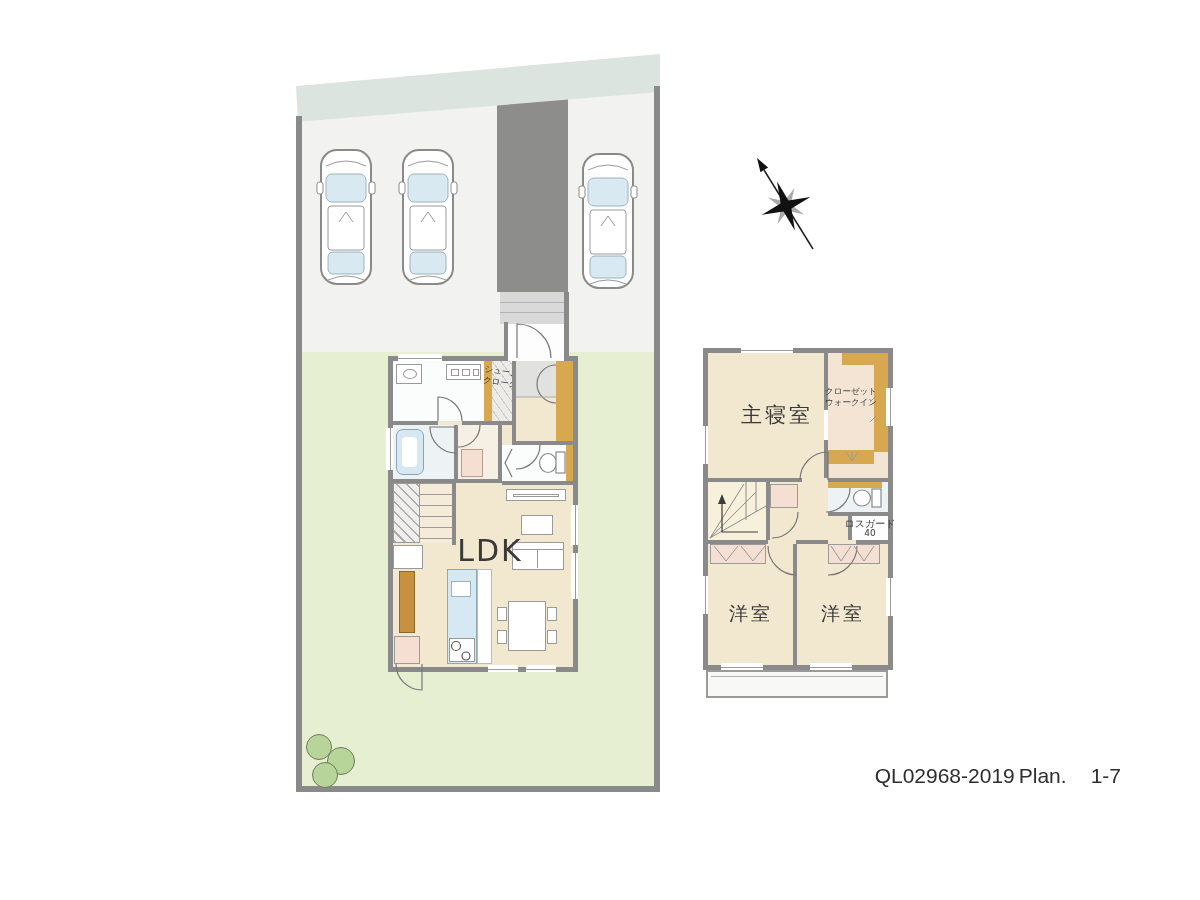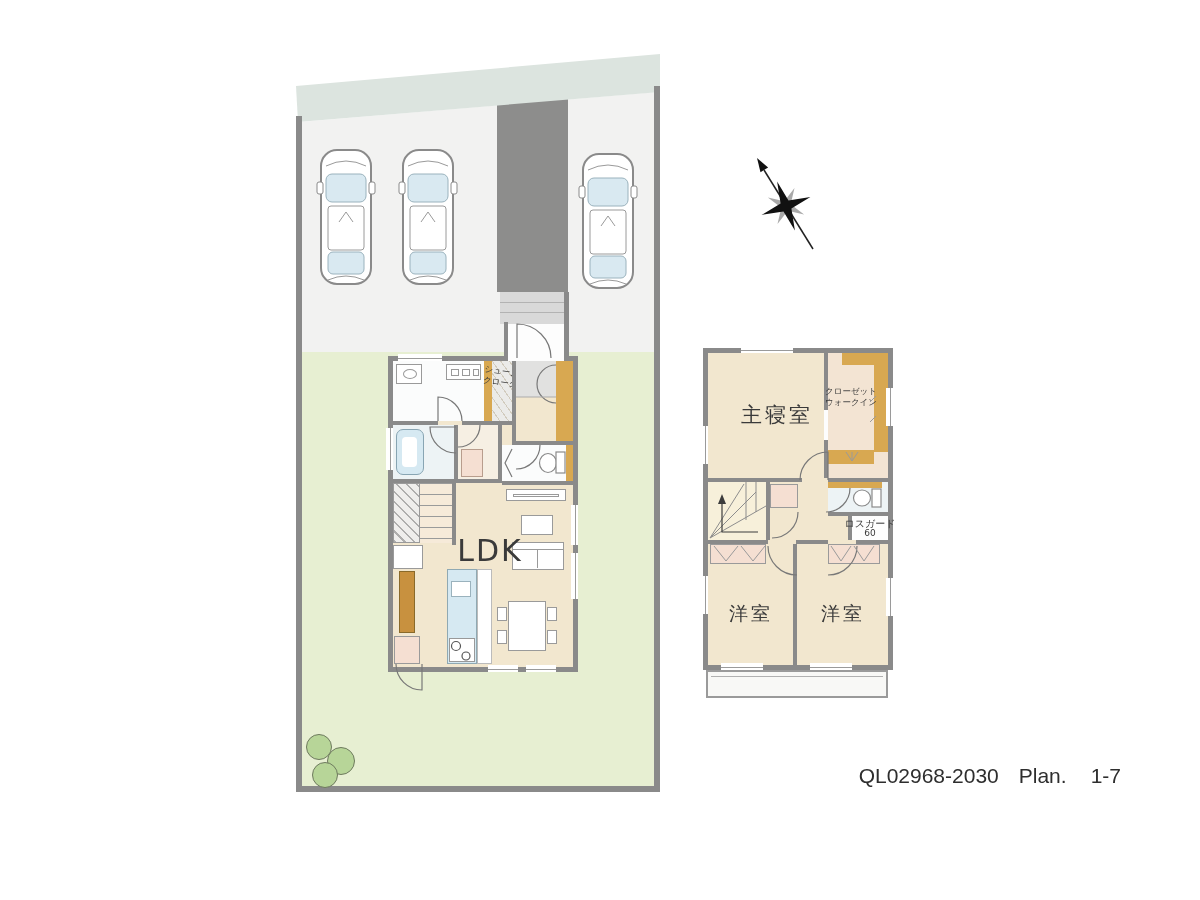--- a/index.html
+++ b/index.html
@@ -205,21 +205,21 @@
     <div class="wall" style="left:766px;top:482px;width:4px;height:58px"></div>
     <div class="abs" style="left:770px;top:484px;width:28px;height:24px;background:var(--pink);border:1px solid #9a9a9a"></div>
 
     <div class="room" style="left:828px;top:482px;width:60px;height:30px;background:#edf3f5"></div>
     <div class="room" style="left:828px;top:482px;width:54px;height:6px;background:var(--orange)"></div>
     <div class="wall" style="left:828px;top:512px;width:60px;height:4px"></div>
     <div class="wall" style="left:848px;top:516px;width:4px;height:28px"></div>
     <div class="room" style="left:852px;top:516px;width:36px;height:24px;background:#fdfdfd"></div>
     <div class="lbl" style="left:852px;top:517px;width:36px;height:23px;flex-direction:column;line-height:1.1">
       <span style="font-size:10px">ロスガード</span>
-      <span style="font-size:9px">60</span>
+      <span style="font-size:9px">40</span>
     </div>
 
     <div class="wall" style="left:708px;top:540px;width:180px;height:4px"></div>
     <div class="abs" style="left:768px;top:540px;width:28px;height:4px;background:var(--floor)"></div>
     <div class="abs" style="left:828px;top:540px;width:28px;height:4px;background:var(--floor)"></div>
     <div class="wall" style="left:793px;top:544px;width:4px;height:121px"></div>
 
     <div class="abs" style="left:710px;top:544px;width:56px;height:20px;background:var(--pink);border:1px solid #9a9a9a"></div>
     <div class="abs" style="left:828px;top:544px;width:52px;height:20px;background:var(--pink);border:1px solid #9a9a9a"></div>
 
@@ -276,18 +276,18 @@
   </div>
 
   <svg class="abs" style="left:735px;top:125px" width="120" height="140" viewBox="735 125 120 140">
     <line x1="764" y1="170" x2="813" y2="249" stroke="#222" stroke-width="1.5"></line>
     <polygon points="757,158 768.1,167.6 760.5,172.2" fill="#111"></polygon>
     <polygon fill="#9a9a9a" opacity="0.85" points="794.5,187.9 784.3,201.3 767.9,197.6 781.3,207.7 777.5,224.1 787.7,210.7 804.1,214.4 790.7,204.3"></polygon>
     <polygon fill="#111" points="810.4,197.1 788.5,200.6 777.1,181.6 780.6,203.5 761.6,214.9 783.5,211.4 794.9,230.4 791.4,208.5"></polygon>
   </svg>
 
   <div class="footer">
-    <span>QL02968-2030</span>
-    <span style="margin-left:20px">Plan.</span>
+    <span>QL02968-2019</span>
+    <span style="margin-left:4px">Plan.</span>
     <span style="margin-left:24px">1-7</span>
   </div>
 
 </div>
 
 </body></html>

